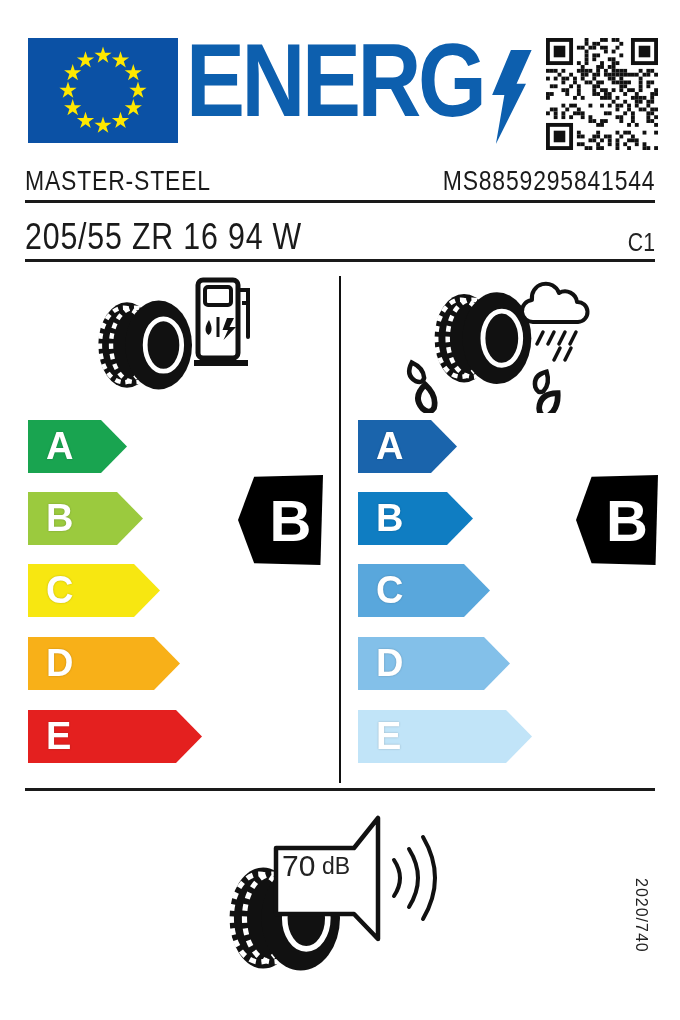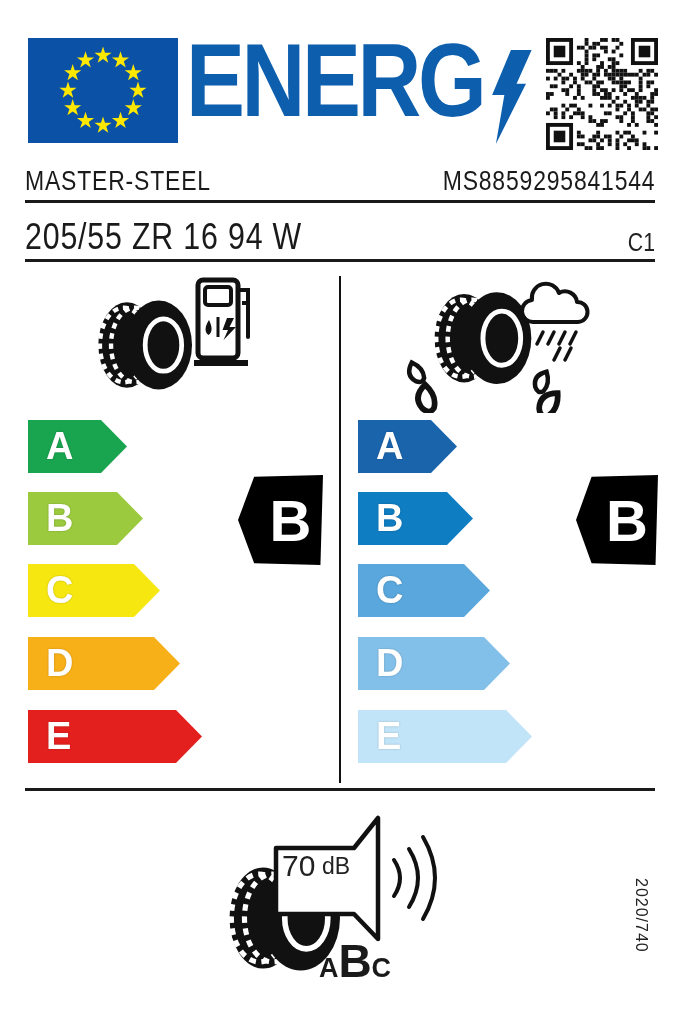--- a/index.html
+++ b/index.html
@@ -448,17 +448,16 @@
     <path d="M20 38 H98 L122 8 V129 L98 104 H20 Z" fill="#fff" stroke="#111" stroke-width="4.5" stroke-linejoin="round"></path>
     <text x="26" y="66" font-size="30" fill="#222" font-family="Liberation Sans, sans-serif">70</text>
     <text x="66" y="64" font-size="23" fill="#222" font-family="Liberation Sans, sans-serif">dB</text>
     <g stroke="#111" stroke-width="4" fill="none" stroke-linecap="round">
       <path d="M138 50 Q150 68 138 86"></path>
       <path d="M153 39 Q171 68 153 97"></path>
       <path d="M167 27 Q191 68 167 109"></path>
     </g>
   </svg>
 
-  <div class="abs abc"><span class="small">A</span><span class="big">B</span><span class="small">C</span></div>
 
   <div class="abs reg">2020/740</div>
 
 </div>
 
 </body></html>

